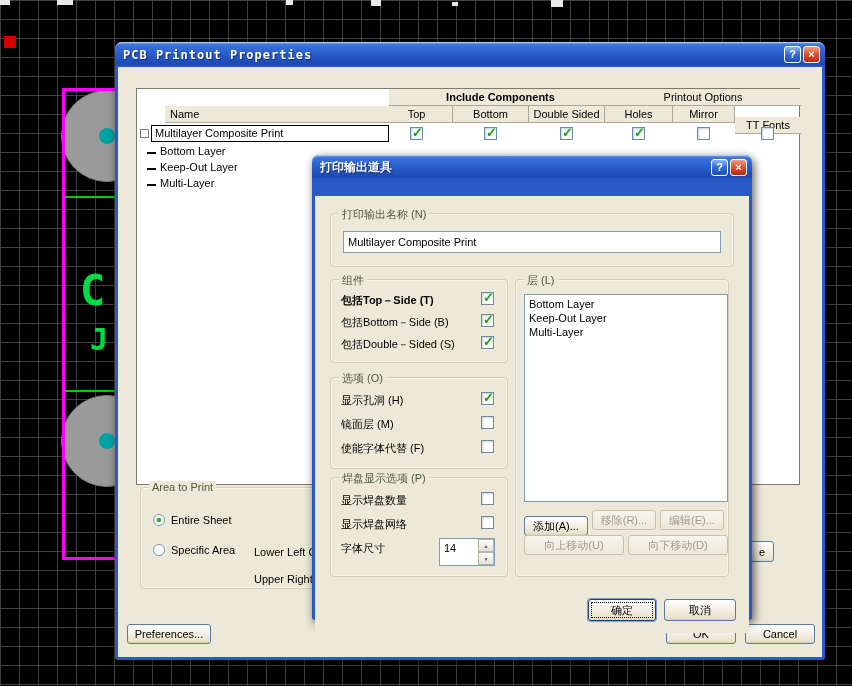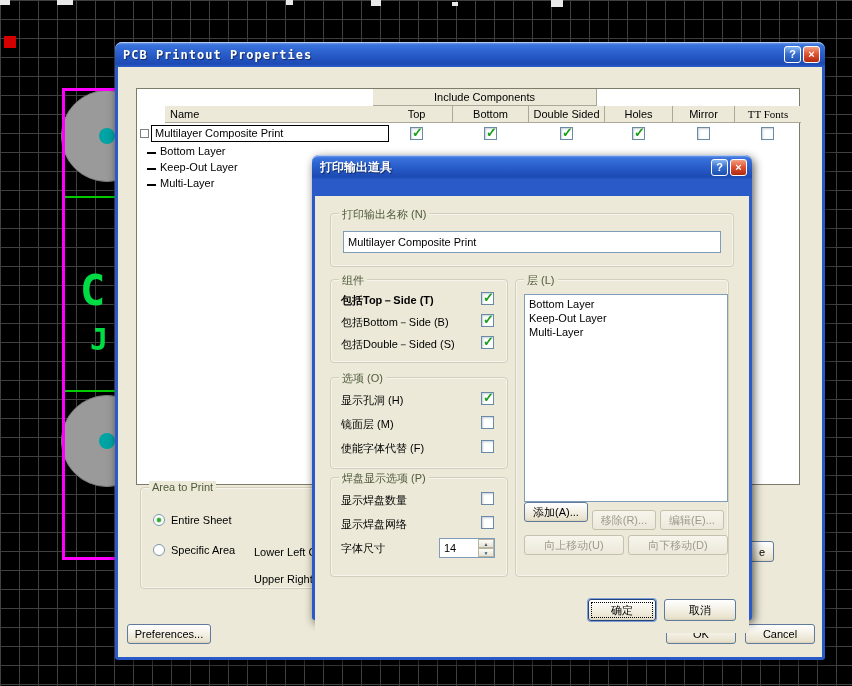--- a/index.html
+++ b/index.html
@@ -160,29 +160,30 @@
 <div class="xp-window" style="left:115px;top:42px;width:710px;height:618px;z-index:2;">
   <div class="titlebar">
     <span class="title-text title-mono">PCB Printout Properties</span>
     <span class="tb-btn tb-help">?</span>
     <span class="tb-btn tb-close">×</span>
   </div>
   <div class="client" style="width:704px;height:590px;">
 
     <div class="tbl" style="left:18px;top:21px;width:664px;height:397px;">
 
-      <div class="th" style="left:236px;top:0;width:224px;">Include Components</div>
+      <div class="th" style="left:252px;top:0;width:224px;font-weight:bold;">Include Components</div>
+      <div class="th" style="left:468px;top:0;width:196px;border-right:none;">Printout Options</div>
 
       <div class="th left" style="left:0;top:17px;width:244px;margin-left:28px;">Name</div>
       <div class="th" style="left:244px;top:17px;width:72px;">Top</div>
       <div class="th" style="left:316px;top:17px;width:76px;">Bottom</div>
       <div class="th" style="left:392px;top:17px;width:76px;">Double Sided</div>
       <div class="th" style="left:468px;top:17px;width:68px;">Holes</div>
       <div class="th" style="left:536px;top:17px;width:62px;">Mirror</div>
-      <div class="th" style="left:598px;top:17px;width:66px;border-right:none;font-family:Liberation Serif, serif;">TT Fonts</div>
+      <div class="th" style="left:598px;top:28px;width:66px;border-right:none;">TT Fonts</div>
 
       <div class="expand-box" style="left:3px;top:40px;"></div>
       <div class="edit-box" style="left:14px;top:36px;width:238px;height:17px;">Multilayer Composite Print</div>
       <span class="cb checked" style="left:273px;top:38px;"></span>
       <span class="cb checked" style="left:347px;top:38px;"></span>
       <span class="cb checked" style="left:423px;top:38px;"></span>
       <span class="cb checked" style="left:495px;top:38px;"></span>
       <span class="cb" style="left:560px;top:38px;"></span>
       <span class="cb" style="left:624px;top:38px;"></span>
 
@@ -245,37 +246,37 @@
       <span class="cb" style="left:150px;top:62px;"></span>
     </div>
 
     <div class="groupbox" style="left:15px;top:281px;width:178px;height:100px;">
       <span class="group-caption">焊盘显示选项 (P)</span>
       <span class="label" style="left:10px;top:15px;">显示焊盘数量</span>
       <span class="cb" style="left:150px;top:14px;"></span>
       <span class="label" style="left:10px;top:39px;">显示焊盘网络</span>
       <span class="cb" style="left:150px;top:38px;"></span>
       <span class="label" style="left:10px;top:63px;">字体尺寸</span>
-      <div class="spinner" style="left:108px;top:60px;width:56px;height:20px;">
+      <div class="spinner" style="left:108px;top:60px;width:56px;height:28px;">
         <span class="spin-val">14</span>
         <span class="spin-btns">
           <span class="spin-b">▲</span>
           <span class="spin-b">▼</span>
         </span>
       </div>
     </div>
 
     <div class="groupbox" style="left:200px;top:83px;width:214px;height:298px;">
       <span class="group-caption">层 (L)</span>
       <div class="listbox" style="left:8px;top:14px;width:204px;height:208px;">
         <div class="list-item">Bottom Layer</div>
         <div class="list-item">Keep-Out Layer</div>
         <div class="list-item">Multi-Layer</div>
       </div>
-      <div class="xbtn" style="left:8px;top:222px;width:64px;height:20px;">添加(A)...</div>
+      <div class="xbtn" style="left:8px;top:236px;width:64px;height:20px;">添加(A)...</div>
       <div class="xbtn disabled" style="left:76px;top:230px;width:64px;height:20px;">移除(R)...</div>
       <div class="xbtn disabled" style="left:144px;top:230px;width:64px;height:20px;">编辑(E)...</div>
       <div class="xbtn disabled" style="left:8px;top:255px;width:100px;height:20px;">向上移动(U)</div>
       <div class="xbtn disabled" style="left:112px;top:255px;width:100px;height:20px;">向下移动(D)</div>
     </div>
 
     <div class="xbtn default-focus" style="left:273px;top:403px;width:68px;height:22px;">确定</div>
     <div class="xbtn" style="left:349px;top:403px;width:72px;height:22px;">取消</div>
   </div>
 </div>

